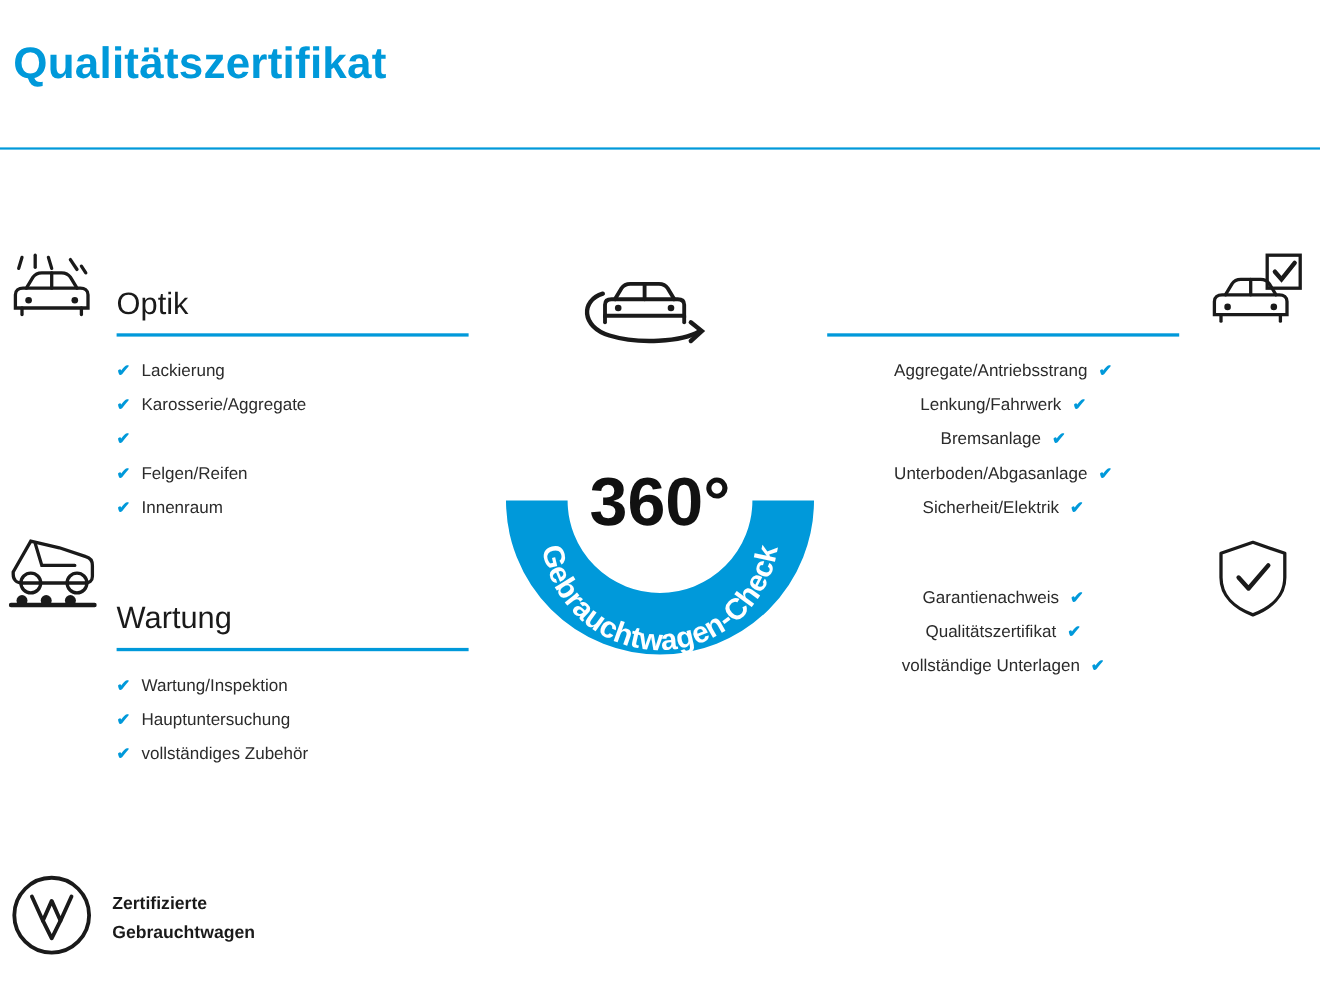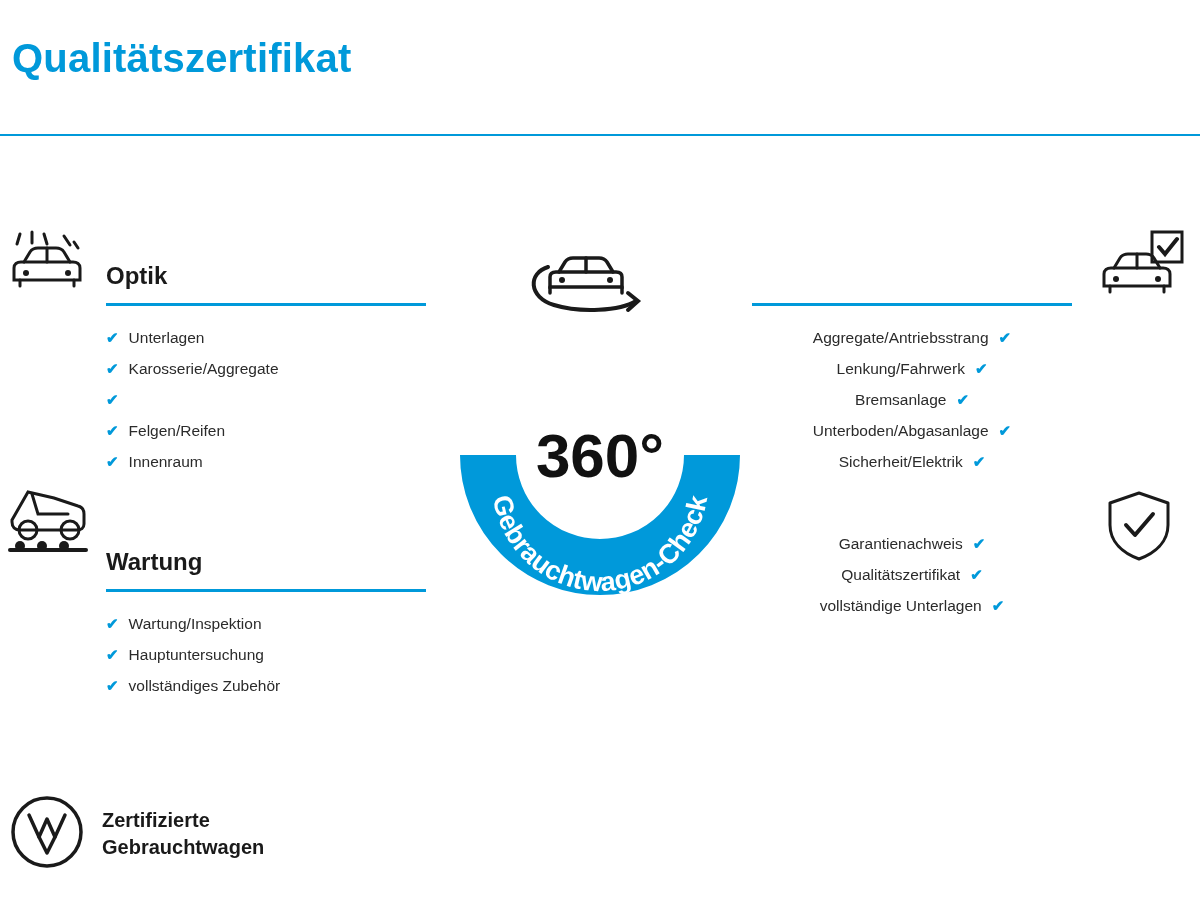--- a/index.html
+++ b/index.html
@@ -37,22 +37,22 @@
   }
 
   
   .block { position: absolute; }
 
   .block-head {
     position: relative;
     height: 44px;
   }
   .block-head .heading {
-    font-size: 24px;
-    font-weight: bold;
+    font-size: 28px;
+    font-weight: normal;
     color: #1a1a1a;
     line-height: 28px;
     white-space: nowrap;
   }
   .block-head .rule {
     position: absolute;
     bottom: 0;
     height: 3px;
     background: #0099da;
   }
@@ -112,21 +112,21 @@
   
   .brand {
     position: absolute;
     left: 10px;
     top: 795px;
     display: flex;
     align-items: center;
     gap: 18px;
   }
   .brand-text {
-    font-size: 20px;
+    font-size: 16px;
     font-weight: bold;
     color: #1a1a1a;
     line-height: 27px;
   }
 </style>
 </head>
 <body>
 
 <div class="page">
 
@@ -189,21 +189,21 @@
   </div>
 
   <div class="block left" id="block-optik">
     <div class="block-head">
       <div class="heading">Optik</div>
       <div class="rule"></div>
     </div>
     <div class="items">
       <div class="item">
         <span class="check">✔</span>
-        <span>Unterlagen</span>
+        <span>Lackierung</span>
       </div>
       <div class="item">
         <span class="check">✔</span>
         <span>Karosserie/Aggregate</span>
       </div>
       <div class="item">
         <span class="check">✔</span>
       </div>
       <div class="item">
         <span class="check">✔</span>

